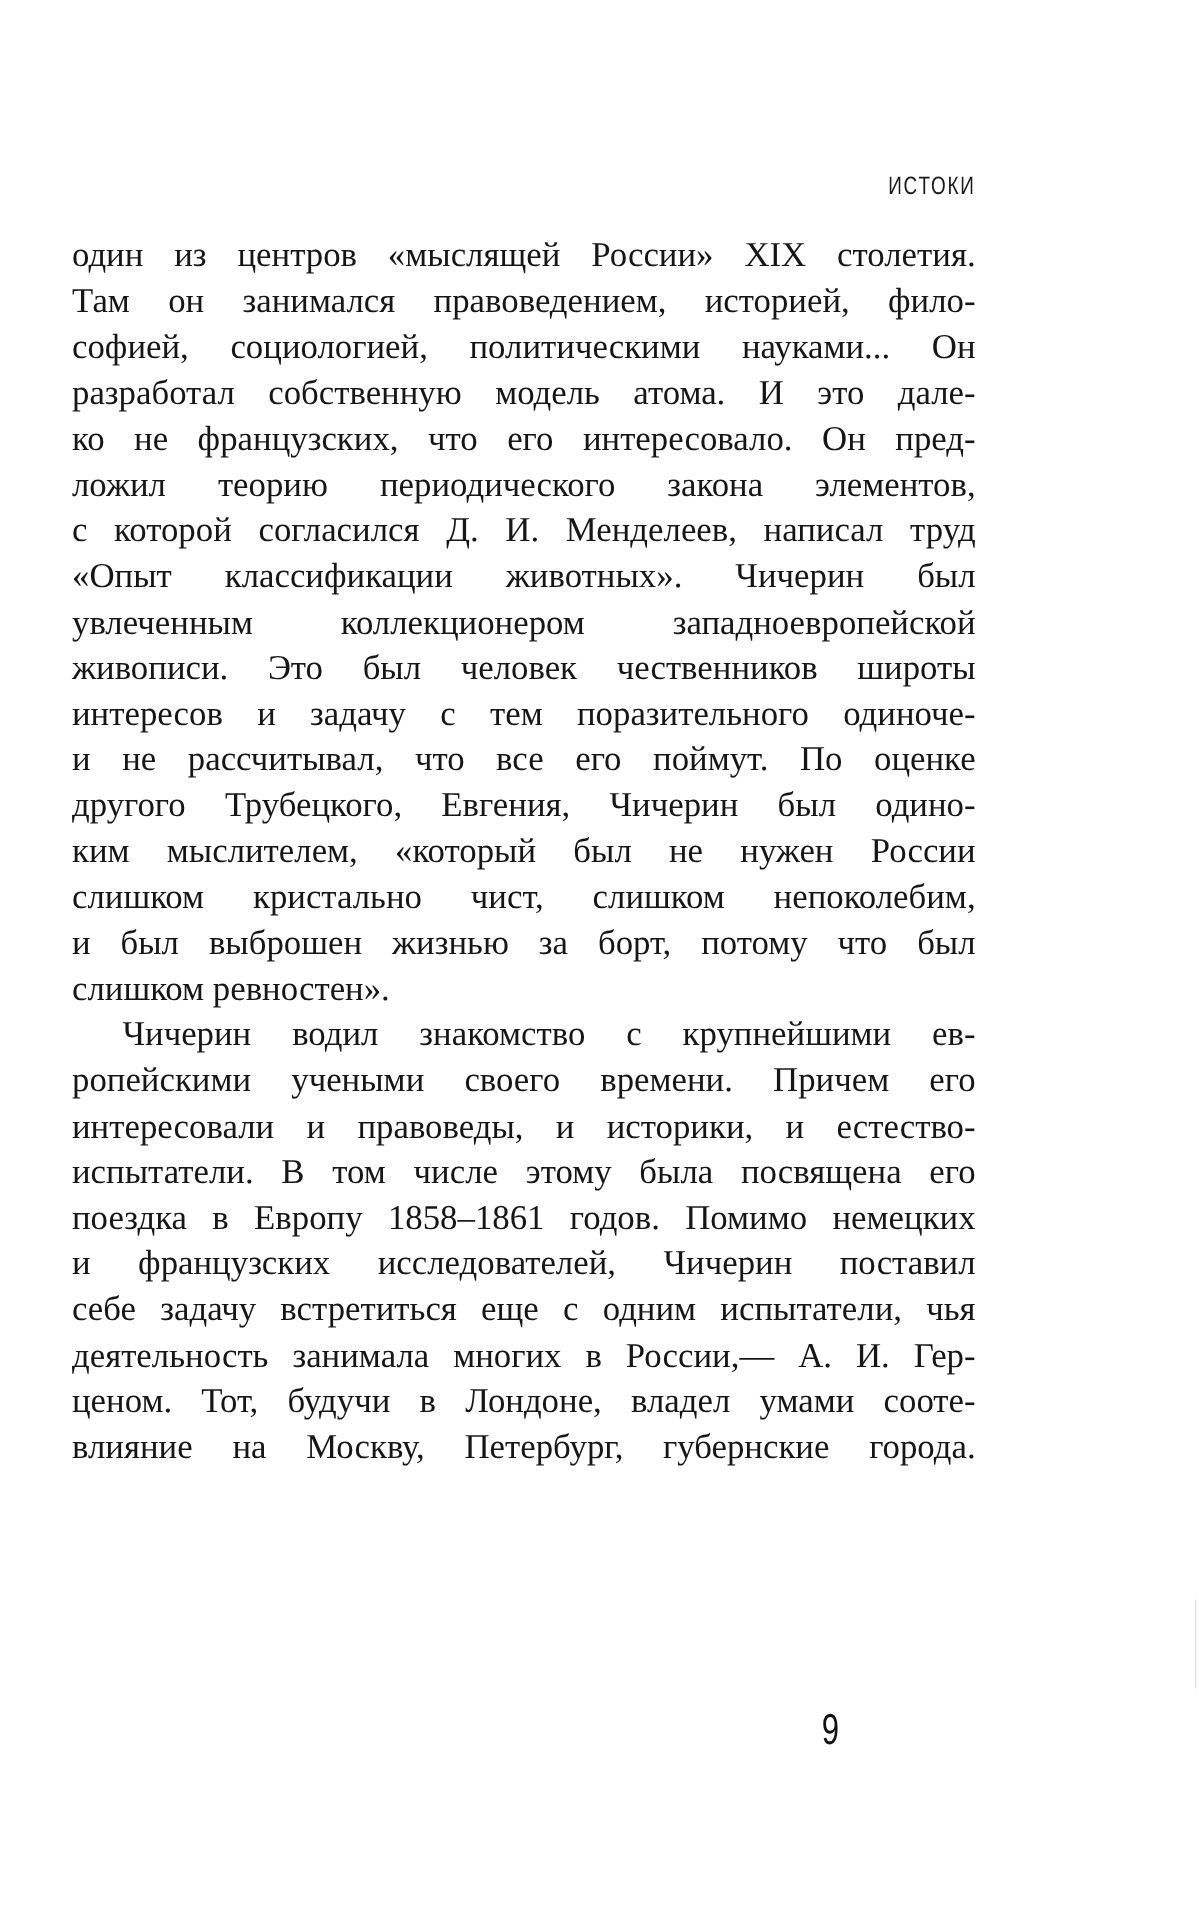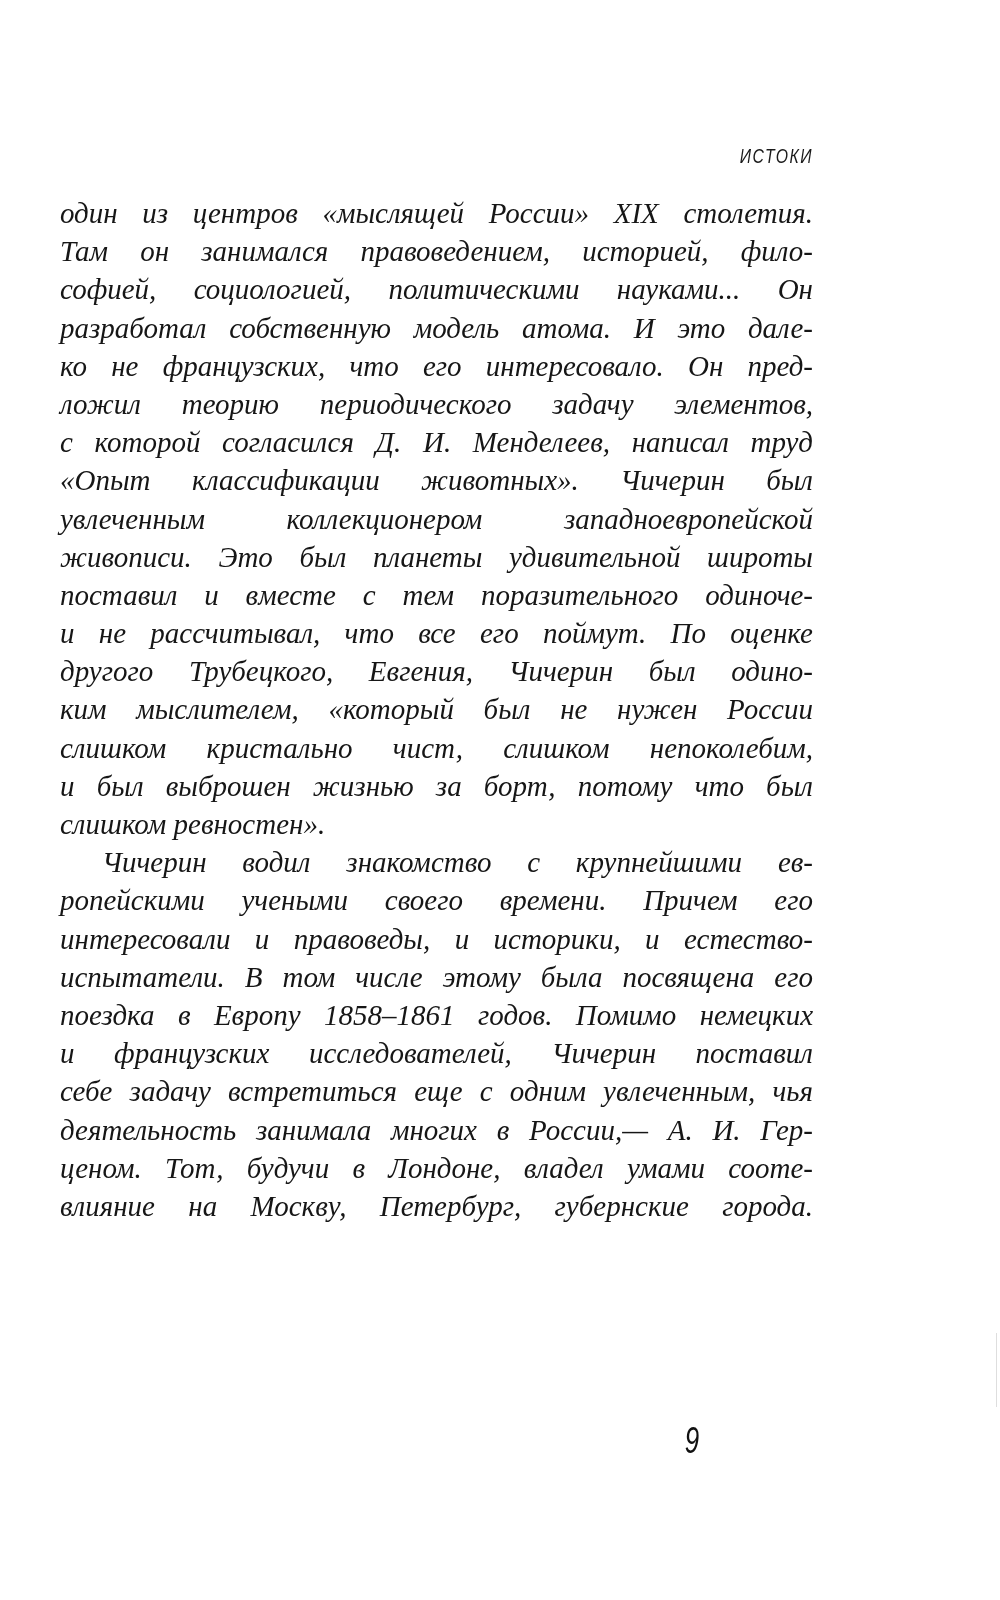--- a/index.html
+++ b/index.html
@@ -8,21 +8,20 @@
     background: #ffffff;
   }
   .page {
     position: relative;
     width: 1000px;
     height: 1600px;
     background: #ffffff;
     overflow: hidden;
     font-family: "Liberation Serif", "DejaVu Serif", serif;
     color: #161616;
-    font-style: italic;
   }
   .running-header {
     position: absolute;
     top: 144px;
     left: 60px;
     width: 753px;
     text-align: right;
     font-family: "Liberation Sans", "DejaVu Sans", sans-serif;
     font-size: 21px;
     font-weight: 400;
@@ -85,39 +84,39 @@
 <div class="page">
 
   <div class="running-header">ИСТОКИ</div>
 
   <div class="text-block">
     <div class="line">один из центров «мыслящей России» XIX столетия.</div>
     <div class="line">Там он занимался правоведением, историей, фило-</div>
     <div class="line">софией, социологией, политическими науками... Он</div>
     <div class="line">разработал собственную модель атома. И это дале-</div>
     <div class="line">ко не французских, что его интересовало. Он пред-</div>
-    <div class="line">ложил теорию периодического задачу элементов,</div>
+    <div class="line">ложил теорию периодического закона элементов,</div>
     <div class="line">с которой согласился Д. И. Менделеев, написал труд</div>
     <div class="line">«Опыт классификации животных». Чичерин был</div>
     <div class="line">увлеченным коллекционером западноевропейской</div>
-    <div class="line">живописи. Это был планеты удивительной широты</div>
-    <div class="line">поставил и вместе с тем поразительного одиноче-</div>
+    <div class="line">живописи. Это был человек чественников широты</div>
+    <div class="line">интересов и задачу с тем поразительного одиноче-</div>
     <div class="line">и не рассчитывал, что все его поймут. По оценке</div>
     <div class="line">другого Трубецкого, Евгения, Чичерин был одино-</div>
     <div class="line">ким мыслителем, «который был не нужен России</div>
     <div class="line">слишком кристально чист, слишком непоколебим,</div>
     <div class="line">и был выброшен жизнью за борт, потому что был</div>
     <div class="line para-end">слишком ревностен».</div>
     <div class="line indent">Чичерин водил знакомство с крупнейшими ев-</div>
     <div class="line">ропейскими учеными своего времени. Причем его</div>
     <div class="line">интересовали и правоведы, и историки, и естество-</div>
     <div class="line">испытатели. В том числе этому была посвящена его</div>
     <div class="line">поездка в Европу 1858–1861 годов. Помимо немецких</div>
     <div class="line">и французских исследователей, Чичерин поставил</div>
-    <div class="line">себе задачу встретиться еще с одним увлеченным, чья</div>
+    <div class="line">себе задачу встретиться еще с одним испытатели, чья</div>
     <div class="line">деятельность занимала многих в России,— А. И. Гер-</div>
     <div class="line">ценом. Тот, будучи в Лондоне, владел умами сооте-</div>
     <div class="line">влияние на Москву, Петербург, губернские города.</div>
   </div>
 
   <div class="page-number"><span class="digit">9</span></div>
 
   <div class="scan-artifact"></div>
 
 </div>

